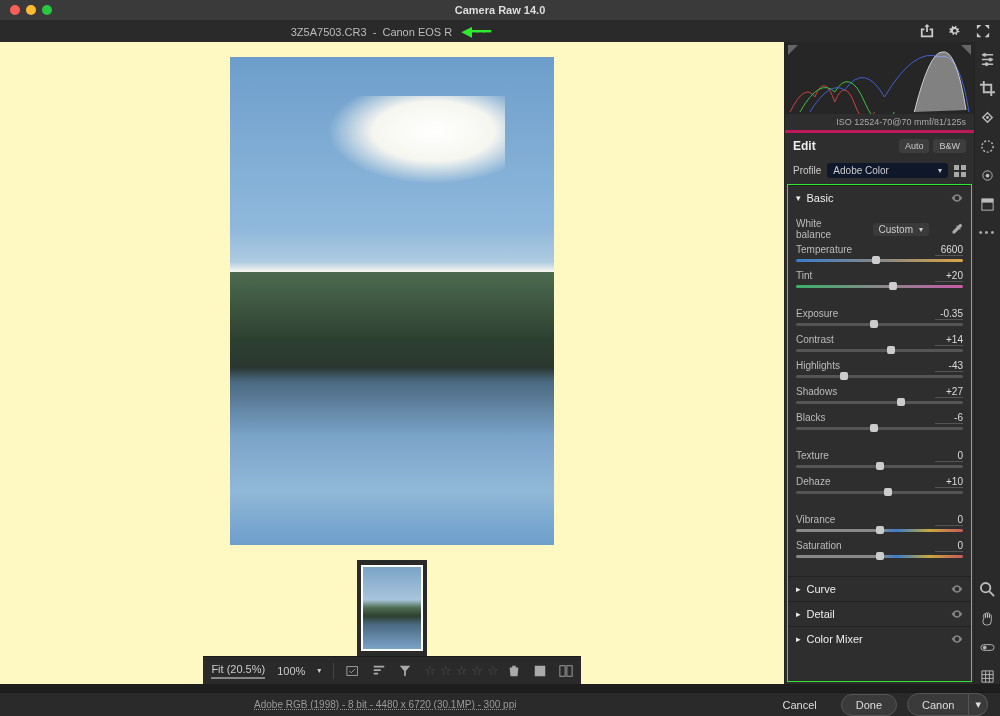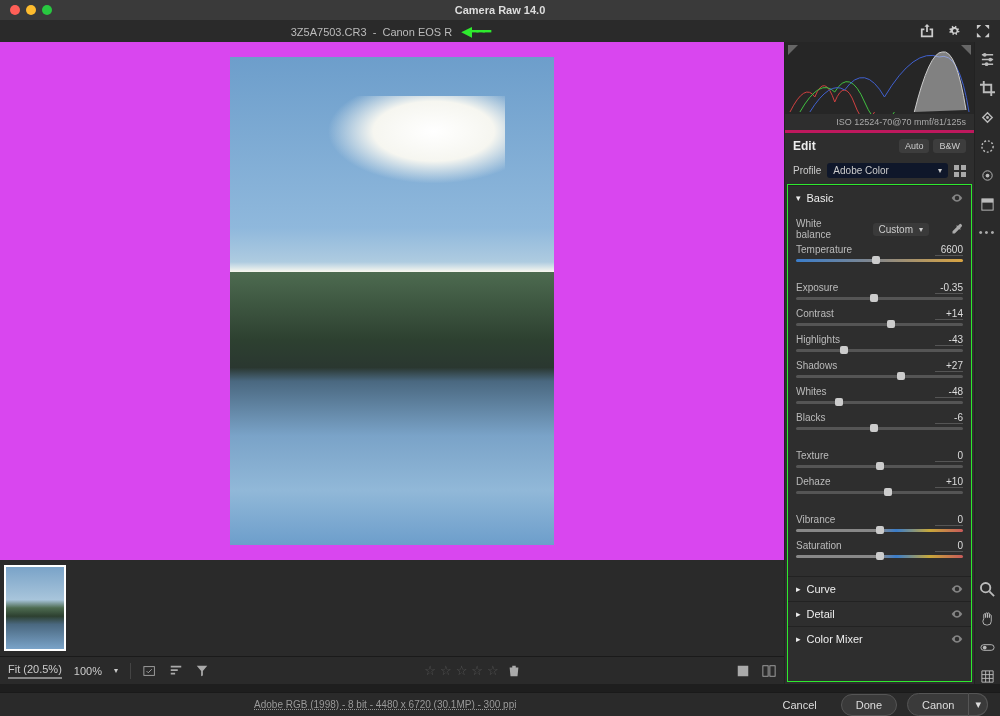--- a/index.html
+++ b/index.html
@@ -11,21 +11,21 @@
   .dot.red { background: #ff5f57; } .dot.yellow { background: #febc2e; } .dot.green { background: #28c840; }
   .app-title { position: absolute; left: 0; right: 0; text-align: center; font-weight: 600; color: #ddd; }
   
   .filebar { height: 22px; background: #2a2a2a; display: flex; align-items: center; position: relative; }
   .file-title { position: absolute; left: 0; right: 220px; text-align: center; color: #bbb; }
   .arrow { color: #2eea2e; font-size: 14px; margin-left: 6px; letter-spacing: -2px; }
   .file-actions { position: absolute; right: 10px; display: flex; gap: 14px; align-items: center; }
   .file-actions svg { width: 14px; height: 14px; fill: #ccc; }
   
   .main { position: absolute; top: 42px; left: 0; right: 0; bottom: 32px; display: flex; }
-  .preview { flex: 1; background: #d946ef; display: flex; flex-direction: column; }
+  .preview { flex: 1; background: #fef9c3; display: flex; flex-direction: column; align-items: center; }
   .canvas { flex: 1; display: flex; align-items: center; justify-content: center; }
   .photo { width: 324px; height: 488px; background: linear-gradient(to bottom, #6d9ecb 0%, #8fb8dc 35%, #aecbe0 42%, #f7f7ef 44%, #aecbe0 46%, #9cbad5 50%, #6d8a6f 51%, #4a6248 58%, #344a3a 64%, #2c3d31 70%, #3a5060 71%, #6d9ecb 100%); position: relative; overflow:hidden; }
   .photo::before { content:''; position:absolute; left:0; right:0; top:44%; height:56%; background: linear-gradient(to bottom, #4d6b50 0%, #2d4030 25%, #2a3730 35%, #4a6880 40%, #7aa3c8 60%, #91b8d8 80%, #6d9ecb 100%); }
   .photo::after { content:''; position:absolute; top:8%; left:30%; width:55%; height:18%; background: radial-gradient(ellipse at 60% 40%, #fff 0%, #f6f6f0 40%, transparent 70%); }
   
   .filmstrip { height: 96px; background: #2a2a2a; display: flex; align-items: center; padding: 0 4px; gap: 8px; }
   .thumb { width: 62px; height: 86px; border: 2px solid #fff; background: linear-gradient(to bottom,#7aa3c8 0%,#a8c5db 40%,#4d6b50 50%,#2d4030 60%,#4a6880 70%,#7aa3c8 100%); }
   
   .bottombar { height: 28px; background: #2a2a2a; display: flex; align-items: center; padding: 0 8px; gap: 12px; border-top: 1px solid #1a1a1a; }
   .bottombar .sep { width: 1px; height: 16px; background: #444; }
@@ -223,20 +223,29 @@
         <div id="sliders-wb">
             <div class="slider-row">
       <div class="sl-head">
         <span>Temperature</span>
         <span class="val">6600</span>
       </div>
       <div class="track temp">
         <div class="thumb-s" style="left:48%"></div>
       </div>
             </div>
+            <div class="slider-row">
+      <div class="sl-head">
+        <span>Tint</span>
+        <span class="val">+20</span>
+      </div>
+      <div class="track tint">
+        <div class="thumb-s" style="left:58%"></div>
+      </div>
+            </div>
           </div>
         <div class="gap"></div>
         <div id="sliders-tone">
             <div class="slider-row">
       <div class="sl-head">
         <span>Exposure</span>
         <span class="val">-0.35</span>
       </div>
       <div class="track ">
         <div class="thumb-s" style="left:47%"></div>
@@ -260,29 +269,20 @@
         <div class="thumb-s" style="left:29%"></div>
       </div>
             </div>
             <div class="slider-row">
       <div class="sl-head">
         <span>Shadows</span>
         <span class="val">+27</span>
       </div>
       <div class="track ">
         <div class="thumb-s" style="left:63%"></div>
-      </div>
-            </div>
-            <div class="slider-row">
-      <div class="sl-head">
-        <span>Whites</span>
-        <span class="val">-48</span>
-      </div>
-      <div class="track ">
-        <div class="thumb-s" style="left:26%"></div>
       </div>
             </div>
             <div class="slider-row">
       <div class="sl-head">
         <span>Blacks</span>
         <span class="val">-6</span>
       </div>
       <div class="track ">
         <div class="thumb-s" style="left:47%"></div>
       </div>

